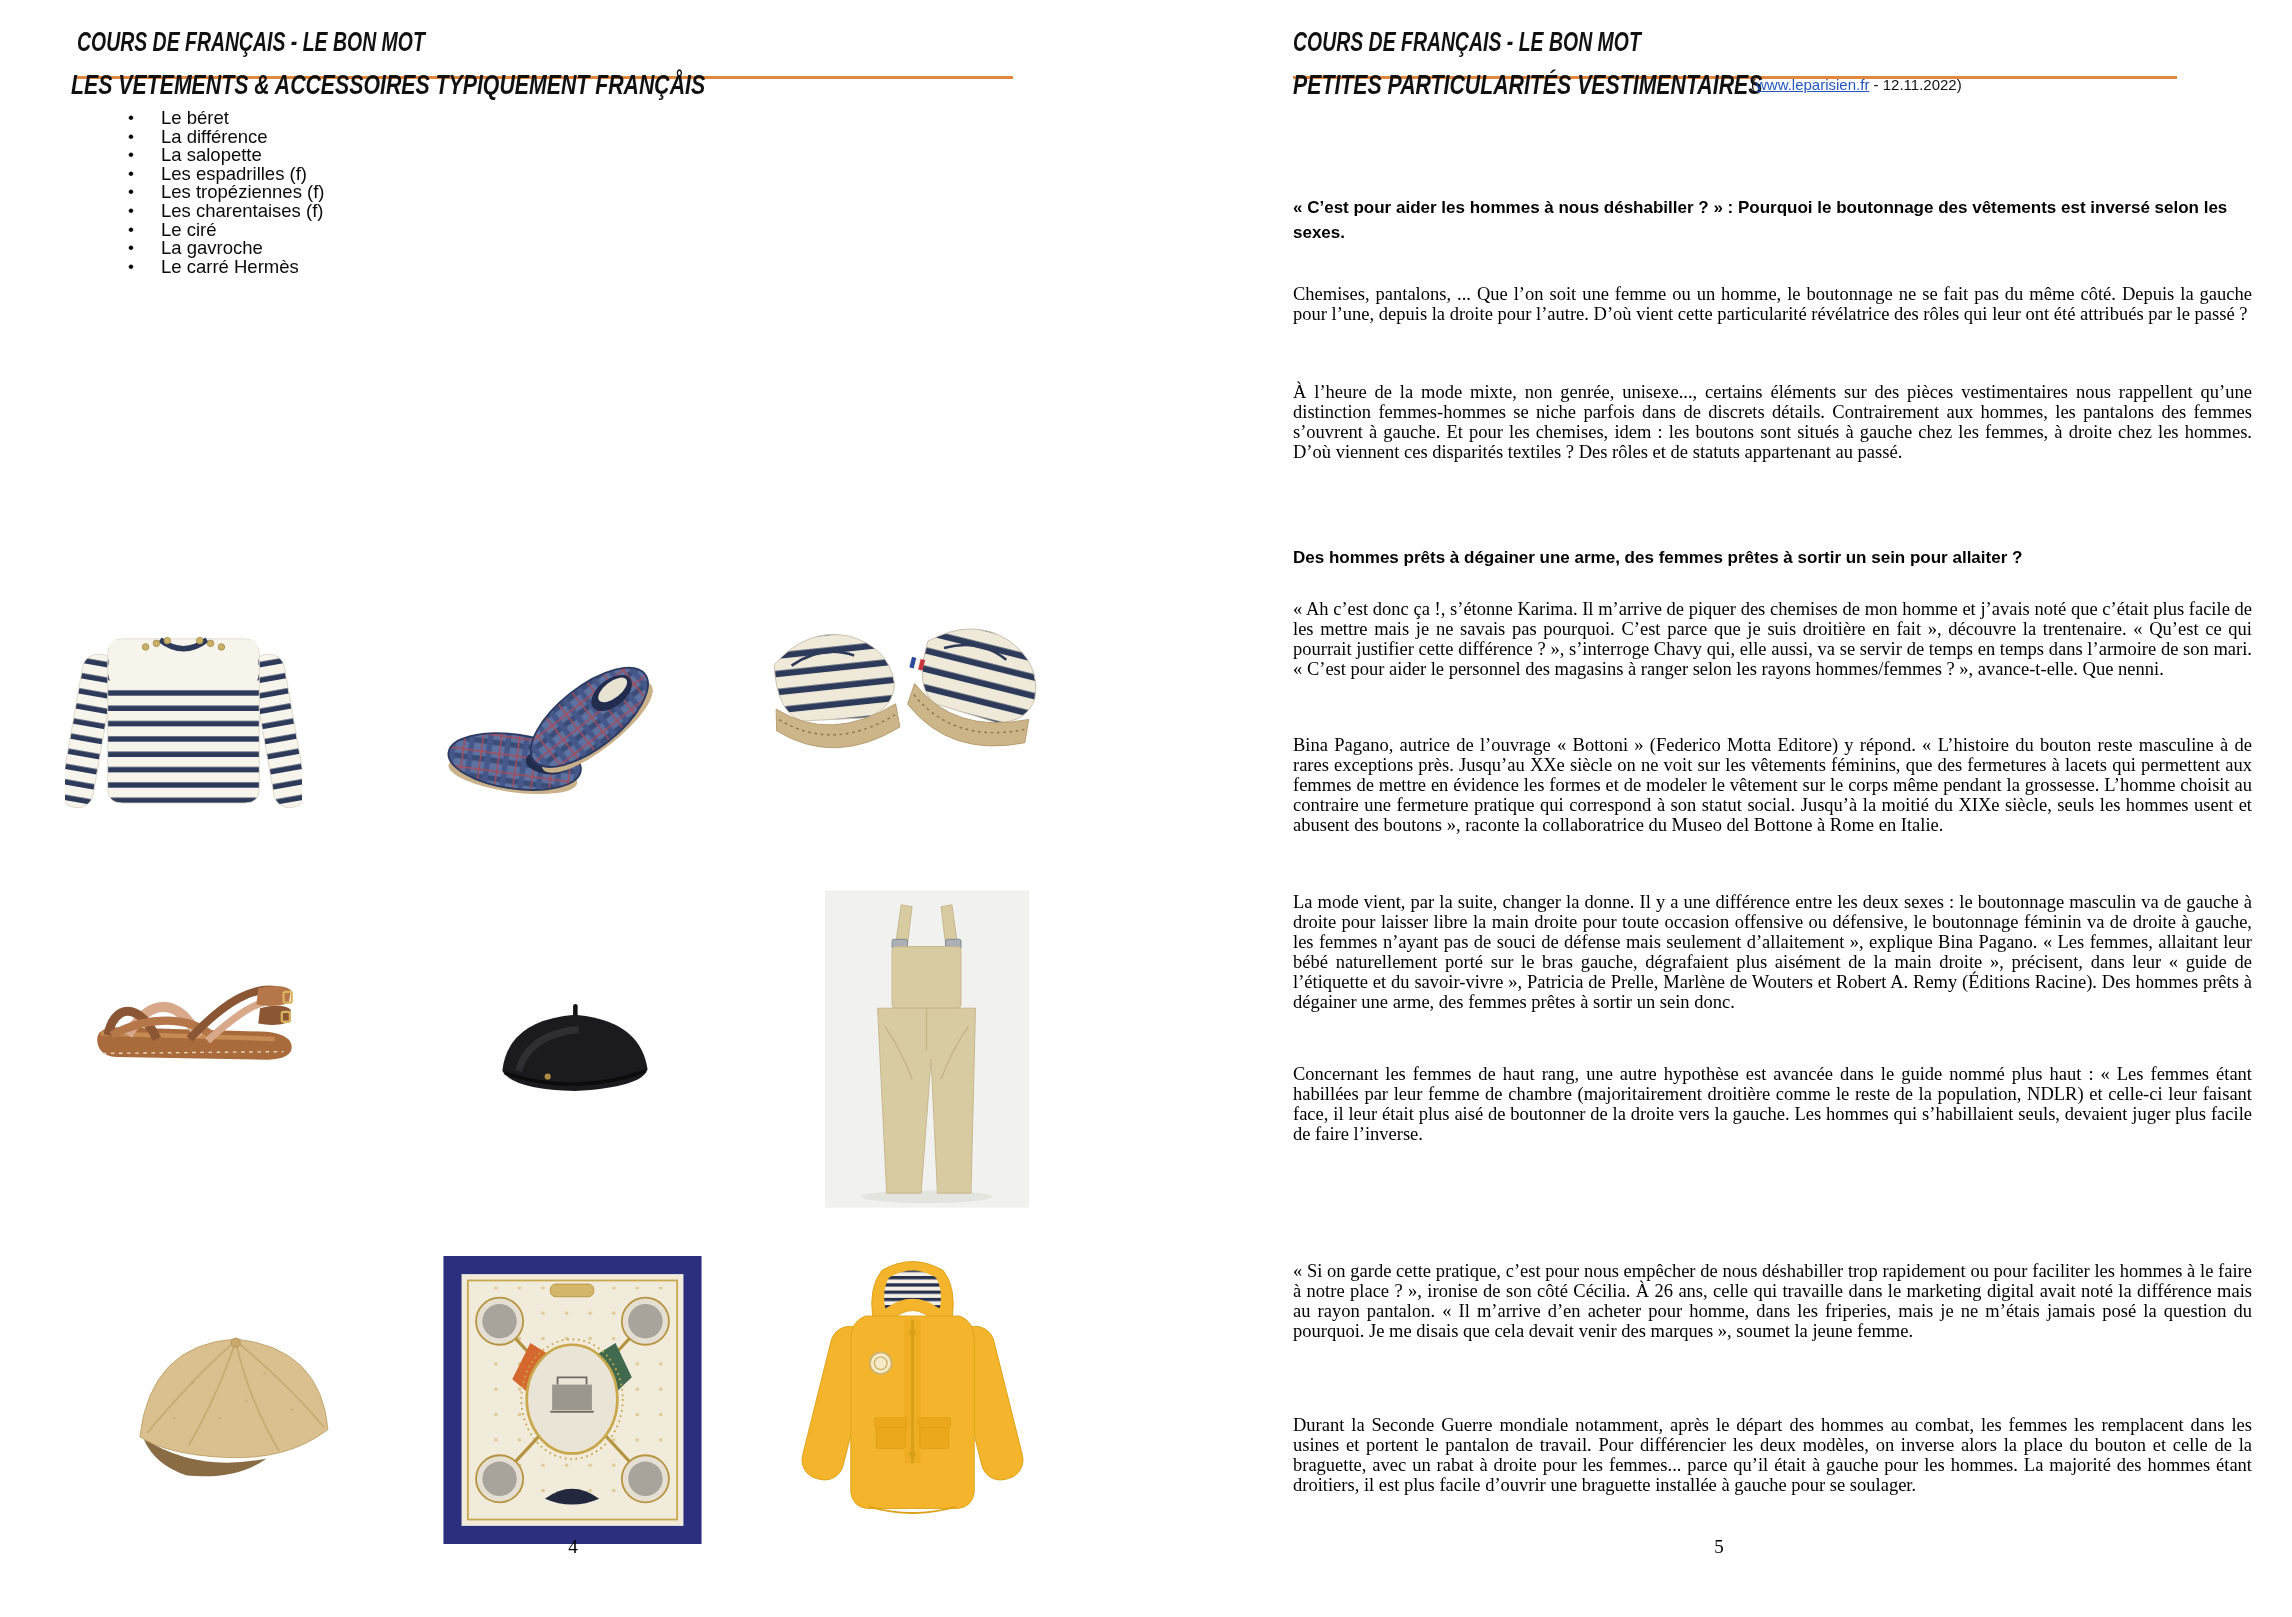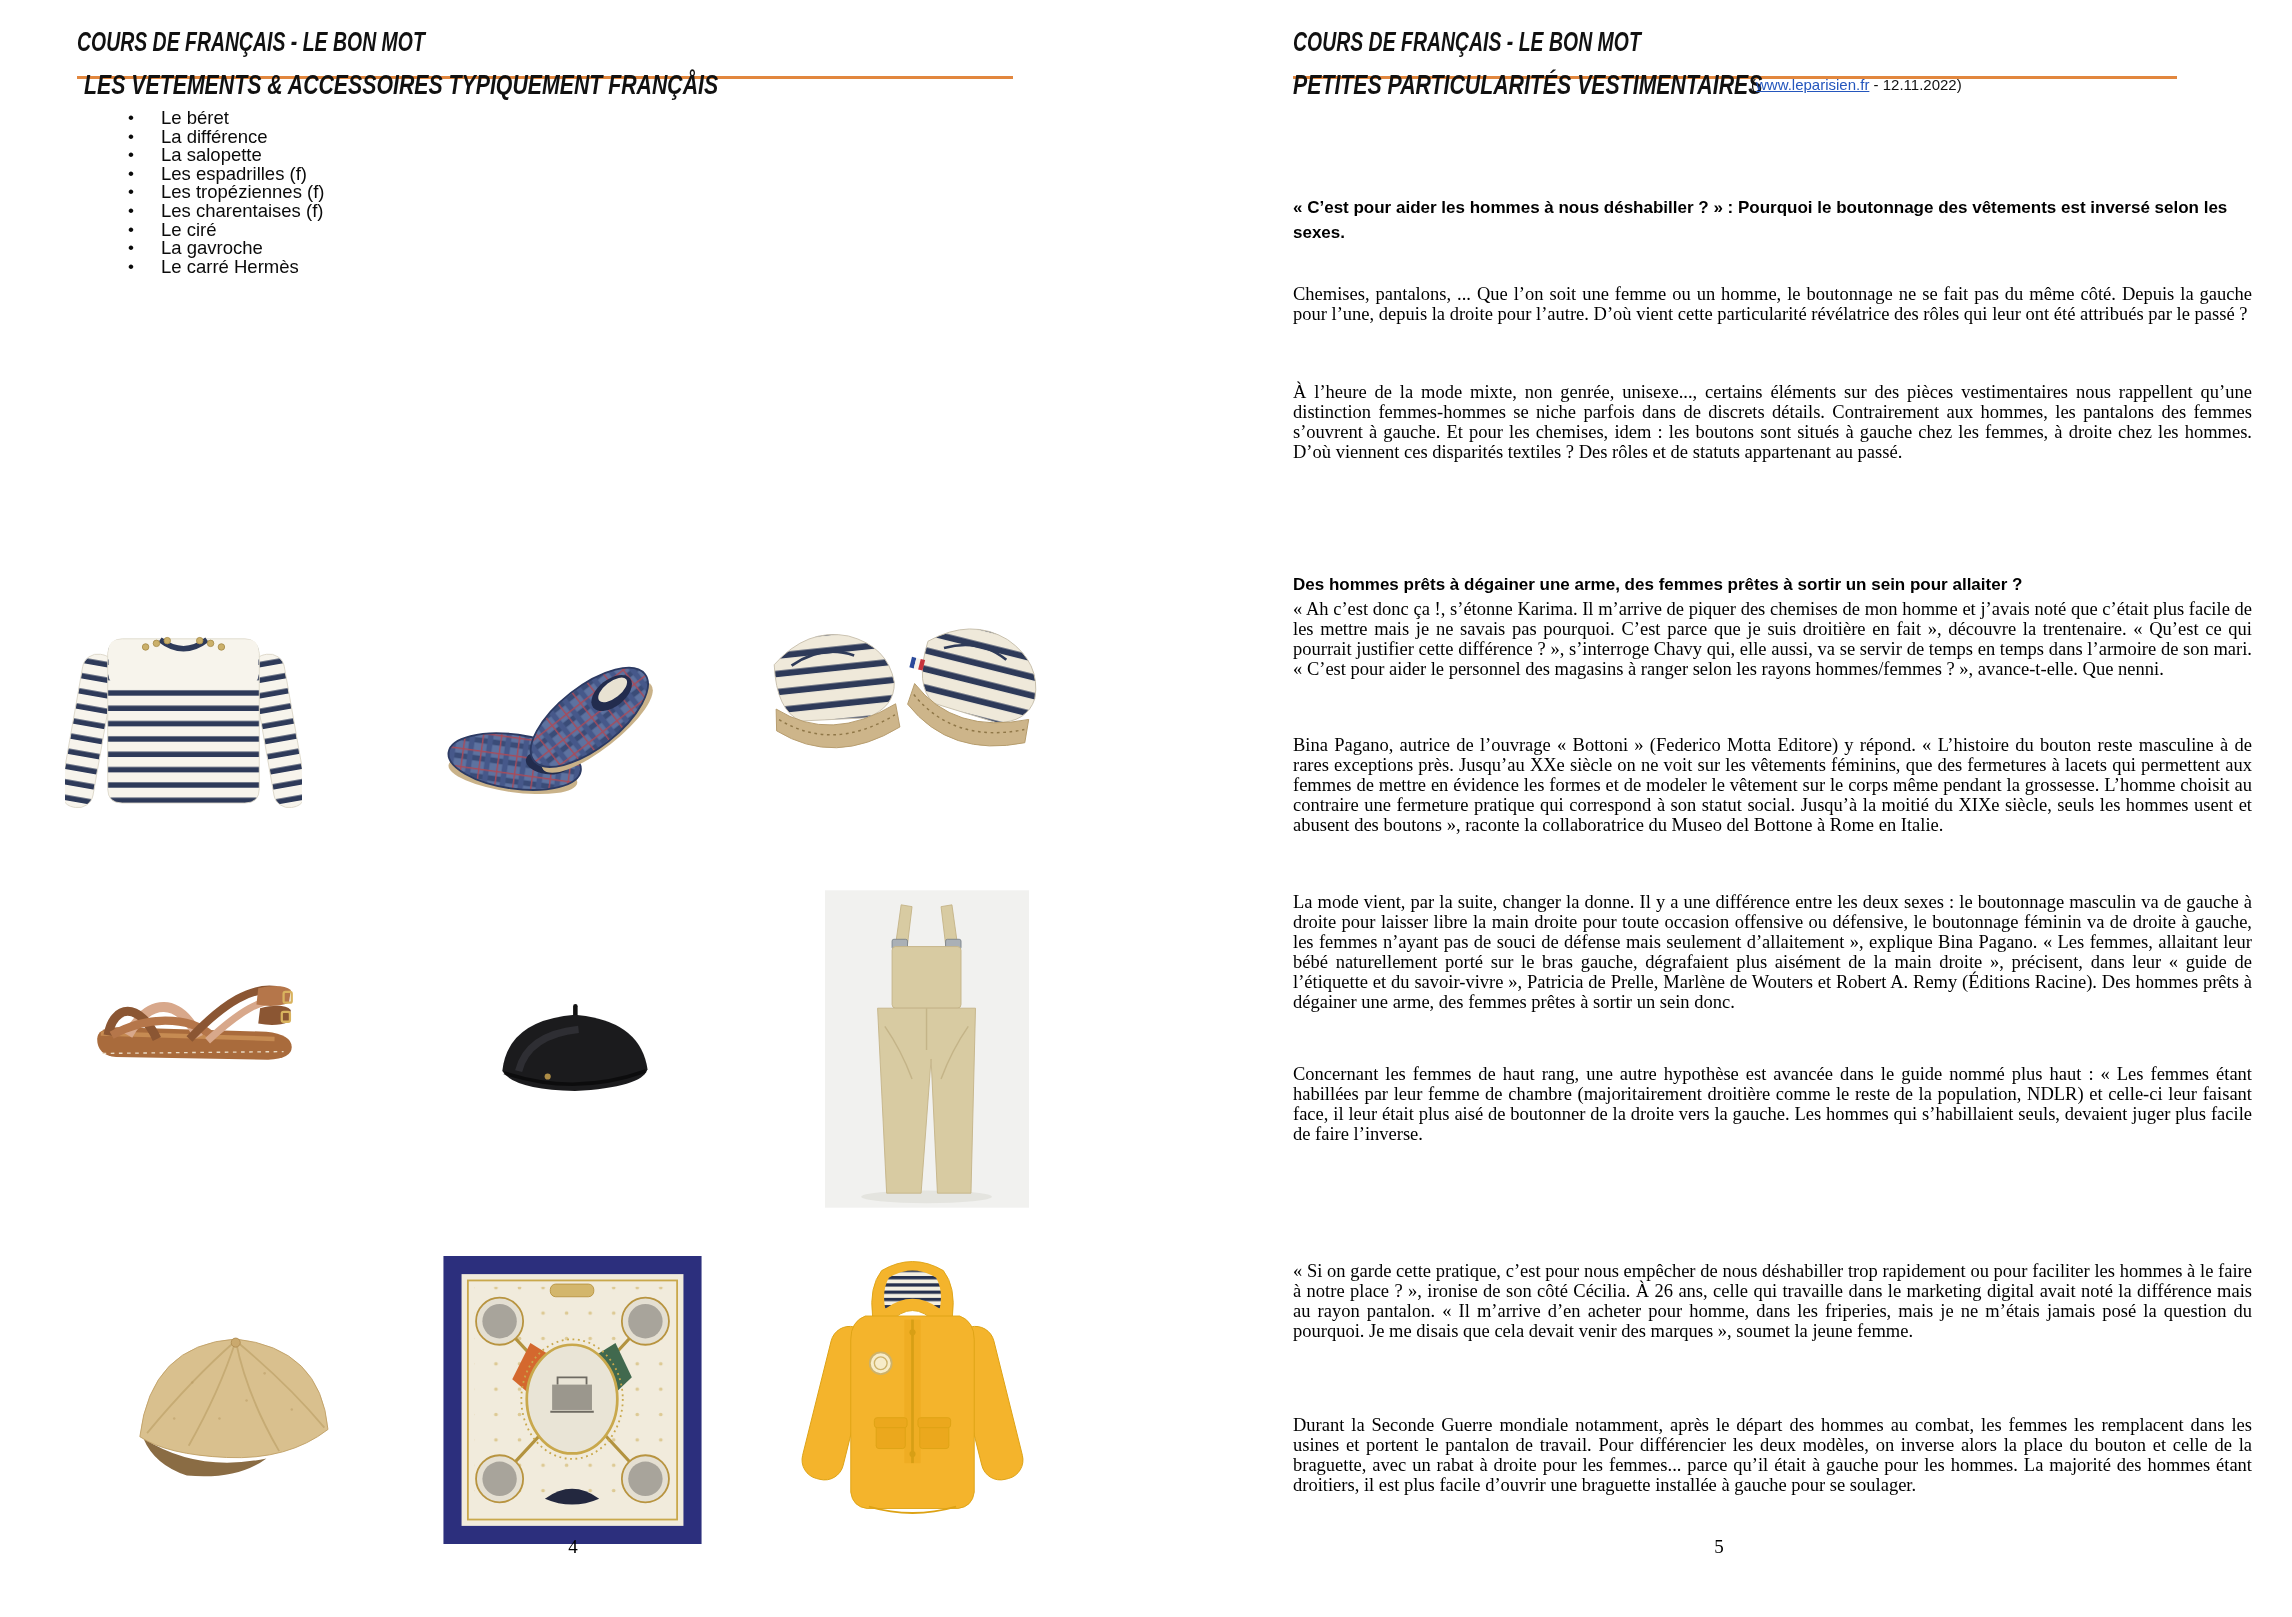--- a/index.html
+++ b/index.html
@@ -10,21 +10,21 @@
   .page-right{left:1146px;}
 
   
   .cond{font-family:"Liberation Sans",sans-serif;font-weight:700;font-style:italic;
         display:inline-block;transform:scaleX(0.72);transform-origin:0 60%;white-space:nowrap;
         letter-spacing:0px;color:#111;}
   .hdr{position:absolute;left:77px;top:27px;font-size:27px;}
   .rule{position:absolute;top:76px;height:2.7px;background:#E2873E;}
   .rule-l{left:77px;width:936px;}
   .rule-r{left:147px;width:884px;}
-  .ptitle{position:absolute;left:84px;top:69px;font-size:28px;}
+  .ptitle{position:absolute;left:71px;top:69px;font-size:28px;}
   .ptitle-r{left:147px;}
   .src{position:absolute;left:561px;top:76px;font-size:15px;color:#111;white-space:nowrap;margin-left:44px;}
   .src a{color:#2456BD;text-decoration:underline;cursor:pointer;}
 
   
   .vlist{position:absolute;left:128px;top:109px;margin:0;padding:0;list-style:none;}
   .vlist li{position:relative;padding-left:33px;font-size:18.5px;line-height:18.6px;color:#0a0a0a;}
   .vlist li::before{content:"•";position:absolute;left:0;top:0;font-size:17px;}
 
   
@@ -273,21 +273,21 @@
 
   <section class="page page-right">
     <div class="hdr" style="left:147px;"><span class="cond">COURS DE FRANÇAIS - LE BON MOT</span></div>
     <div class="rule rule-r"></div>
     <h1 class="ptitle ptitle-r" style="margin:0;"><span class="cond" style="transform:scaleX(0.76);">PETITES PARTICULARITÉS VESTIMENTAIRES</span></h1>
     <div class="src"><span>(</span><a>www.leparisien.fr</a><span> - 12.11.2022)</span></div>
 
     <div class="blk lead" style="top:195px;">« C’est pour aider les hommes à nous déshabiller ? » : Pourquoi le boutonnage des vêtements est inversé selon les sexes.</div>
     <div class="blk para" style="top:284px;">Chemises, pantalons, ... Que l’on soit une femme ou un homme, le boutonnage ne se fait pas du même côté. Depuis la gauche pour l’une, depuis la droite pour l’autre. D’où vient cette particularité révélatrice des rôles qui leur ont été attribués par le passé ?</div>
     <div class="blk para" style="top:382px;">À l’heure de la mode mixte, non genrée, unisexe..., certains éléments sur des pièces vestimentaires nous rappellent qu’une distinction femmes-hommes se niche parfois dans de discrets détails. Contrairement aux hommes, les pantalons des femmes s’ouvrent à gauche. Et pour les chemises, idem : les boutons sont situés à gauche chez les femmes, à droite chez les hommes. D’où viennent ces disparités textiles ? Des rôles et de statuts appartenant au passé.</div>
-    <div class="blk sub" style="top:545px;margin-top:27px;">Des hommes prêts à dégainer une arme, des femmes prêtes à sortir un sein pour allaiter ?</div>
+    <div class="blk sub" style="top:545px;">Des hommes prêts à dégainer une arme, des femmes prêtes à sortir un sein pour allaiter ?</div>
     <div class="blk para" style="top:599px;">« Ah c’est donc ça !, s’étonne Karima. Il m’arrive de piquer des chemises de mon homme et j’avais noté que c’était plus facile de les mettre mais je ne savais pas pourquoi. C’est parce que je suis droitière en fait », découvre la trentenaire. « Qu’est ce qui pourrait justifier cette différence ? », s’interroge Chavy qui, elle aussi, va se servir de temps en temps dans l’armoire de son mari. « C’est pour aider le personnel des magasins à ranger selon les rayons hommes/femmes ? », avance-t-elle. Que nenni.</div>
     <div class="blk para" style="top:735px;">Bina Pagano, autrice de l’ouvrage « Bottoni » (Federico Motta Editore) y répond. « L’histoire du bouton reste masculine à de rares exceptions près. Jusqu’au XXe siècle on ne voit sur les vêtements féminins, que des fermetures à lacets qui permettent aux femmes de mettre en évidence les formes et de modeler le vêtement sur le corps même pendant la grossesse. L’homme choisit au contraire une fermeture pratique qui correspond à son statut social. Jusqu’à la moitié du XIXe siècle, seuls les hommes usent et abusent des boutons », raconte la collaboratrice du Museo del Bottone à Rome en Italie.</div>
     <div class="blk para" style="top:892px;">La mode vient, par la suite, changer la donne. Il y a une différence entre les deux sexes : le boutonnage masculin va de gauche à droite pour laisser libre la main droite pour toute occasion offensive ou défensive, le boutonnage féminin va de droite à gauche, les femmes n’ayant pas de souci de défense mais seulement d’allaitement », explique Bina Pagano. « Les femmes, allaitant leur bébé naturellement porté sur le bras gauche, dégrafaient plus aisément de la main droite », précisent, dans leur « guide de l’étiquette et du savoir-vivre », Patricia de Prelle, Marlène de Wouters et Robert A. Remy (Éditions Racine). Des hommes prêts à dégainer une arme, des femmes prêtes à sortir un sein donc.</div>
     <div class="blk para" style="top:1064px;">Concernant les femmes de haut rang, une autre hypothèse est avancée dans le guide nommé plus haut : « Les femmes étant habillées par leur femme de chambre (majoritairement droitière comme le reste de la population, NDLR) et celle-ci leur faisant face, il leur était plus aisé de boutonner de la droite vers la gauche. Les hommes qui s’habillaient seuls, devaient juger plus facile de faire l’inverse.</div>
     <div class="blk para" style="top:1261px;">« Si on garde cette pratique, c’est pour nous empêcher de nous déshabiller trop rapidement ou pour faciliter les hommes à le faire à notre place ? », ironise de son côté Cécilia. À 26 ans, celle qui travaille dans le marketing digital avait noté la différence mais au rayon pantalon. « Il m’arrive d’en acheter pour homme, dans les friperies, mais je ne m’étais jamais posé la question du pourquoi. Je me disais que cela devait venir des marques », soumet la jeune femme.</div>
     <div class="blk para" style="top:1415px;">Durant la Seconde Guerre mondiale notamment, après le départ des hommes au combat, les femmes les remplacent dans les usines et portent le pantalon de travail. Pour différencier les deux modèles, on inverse alors la place du bouton et celle de la braguette, avec un rabat à droite pour les femmes... parce qu’il était à gauche pour les hommes. La majorité des hommes étant droitiers, il est plus facile d’ouvrir une braguette installée à gauche pour se soulager.</div>
 
     <div class="pgnum">5</div>
   </section>
 

